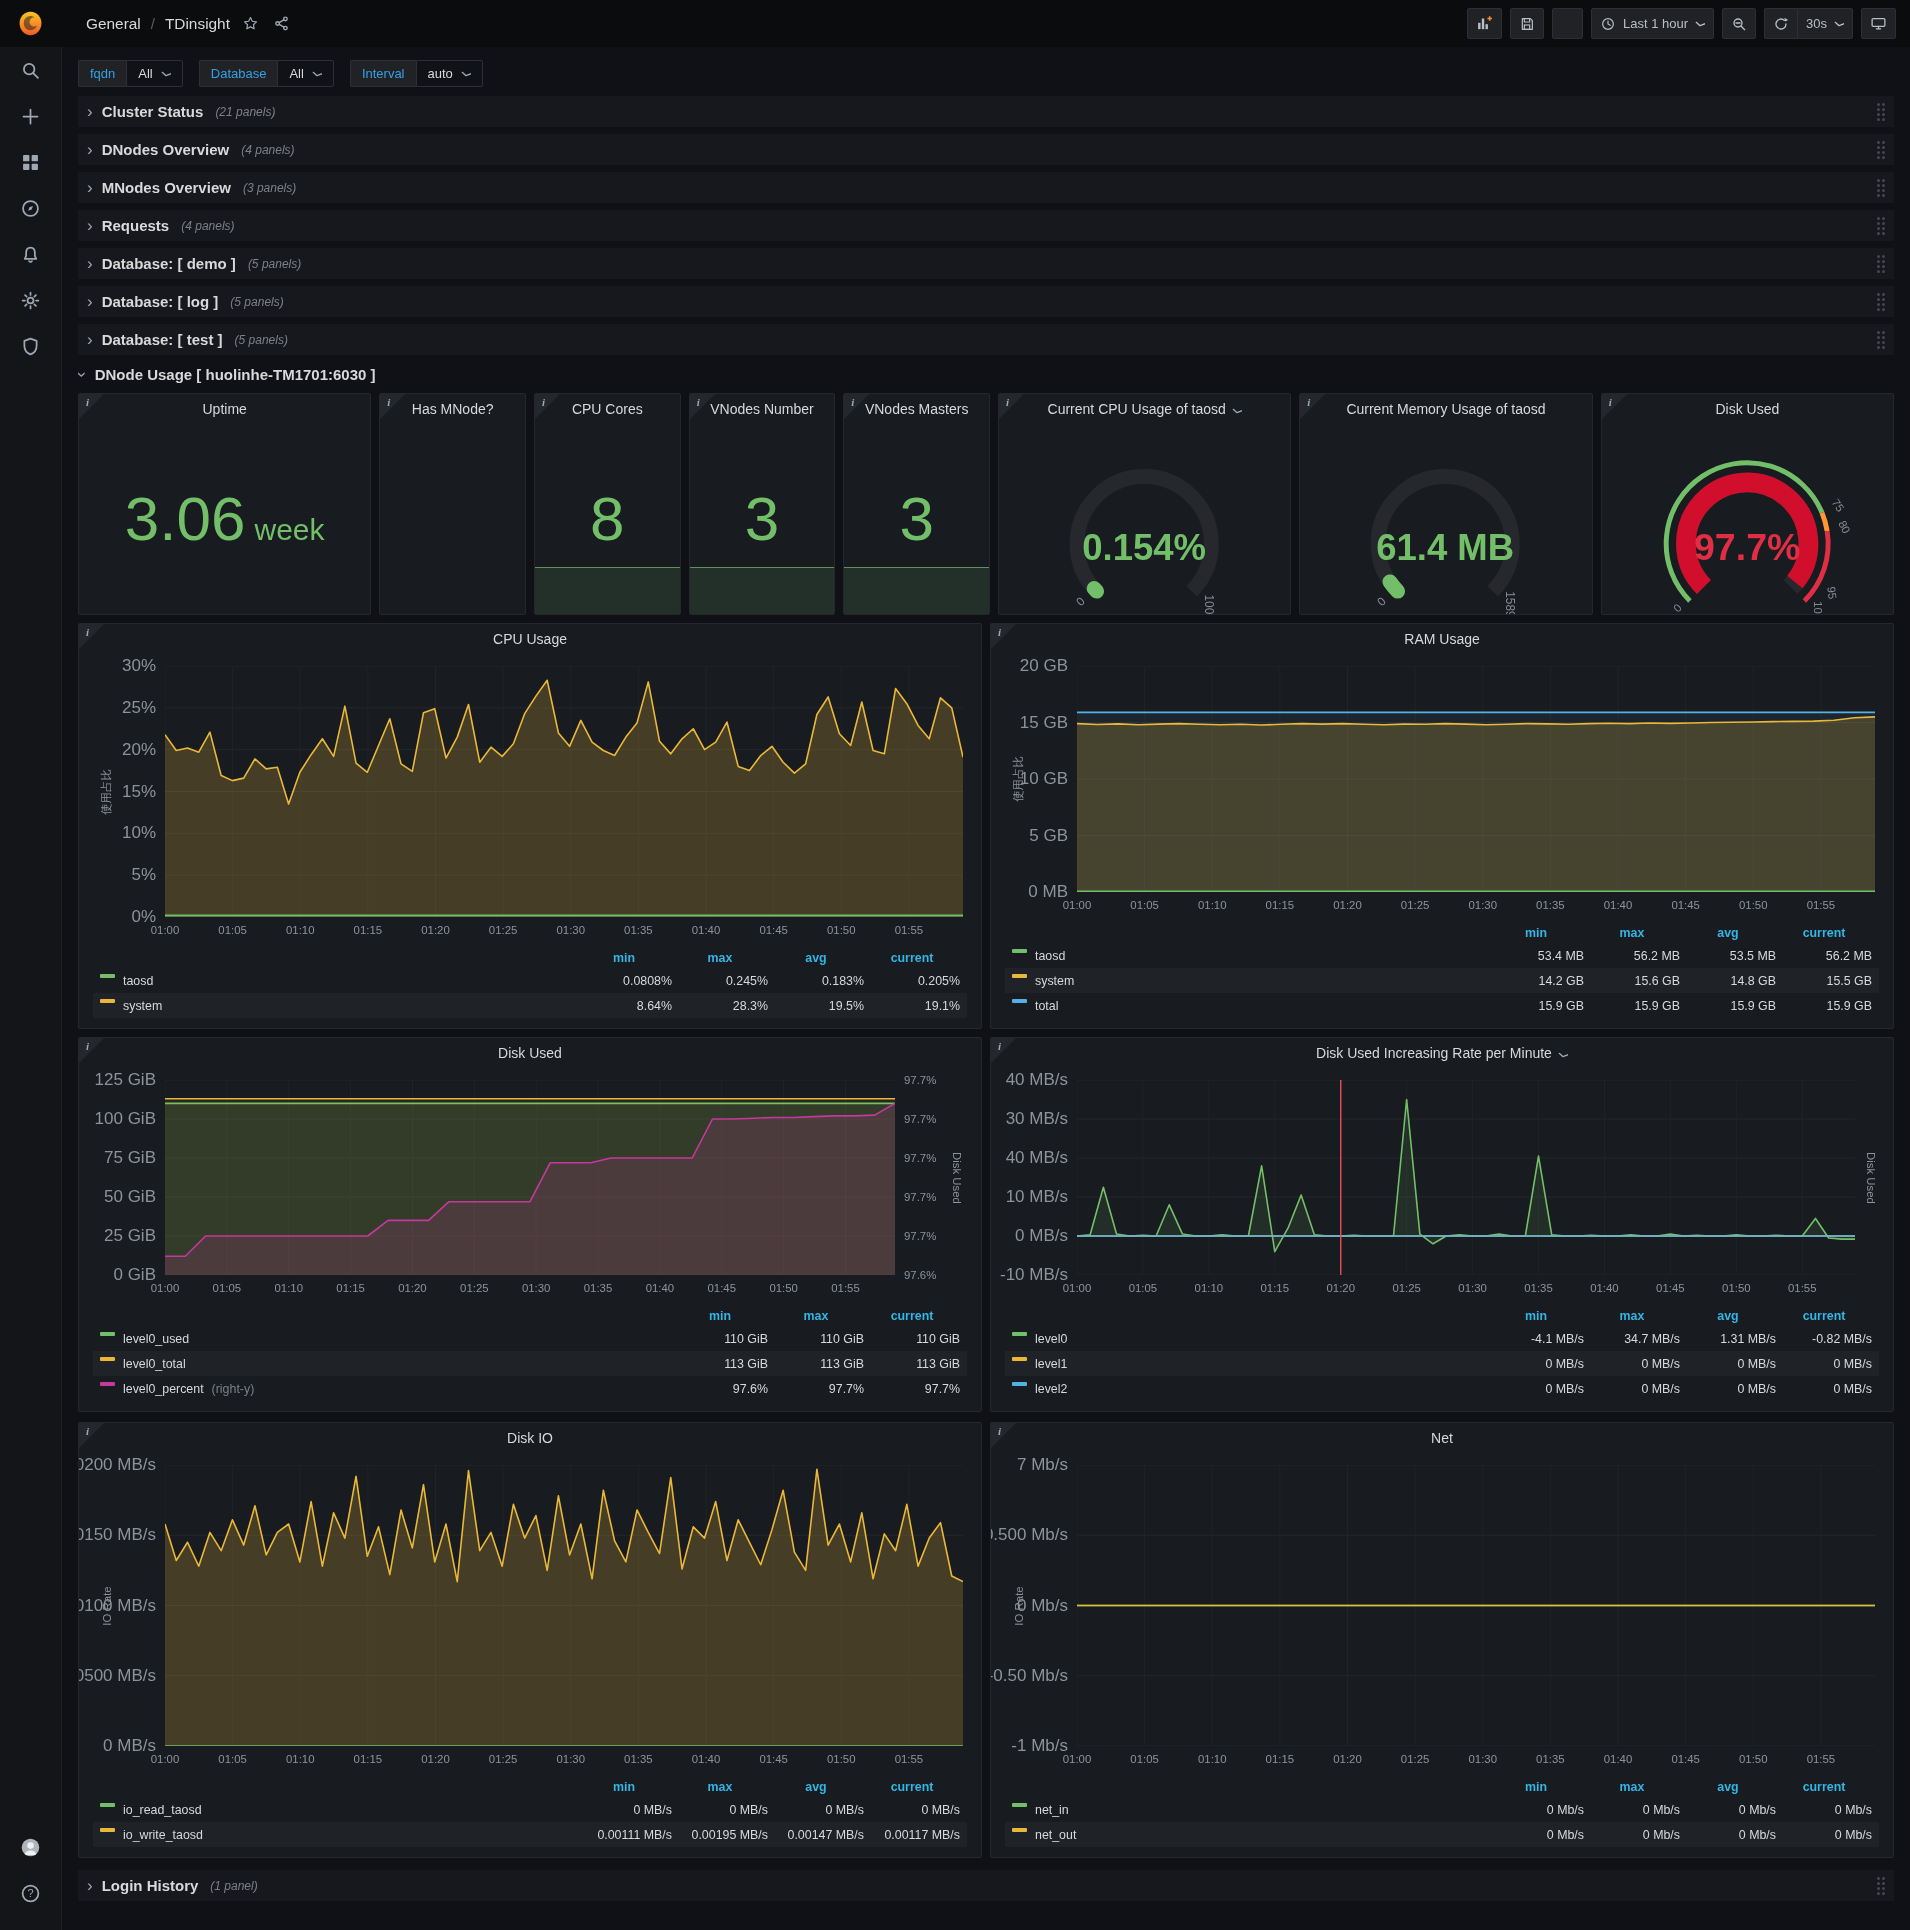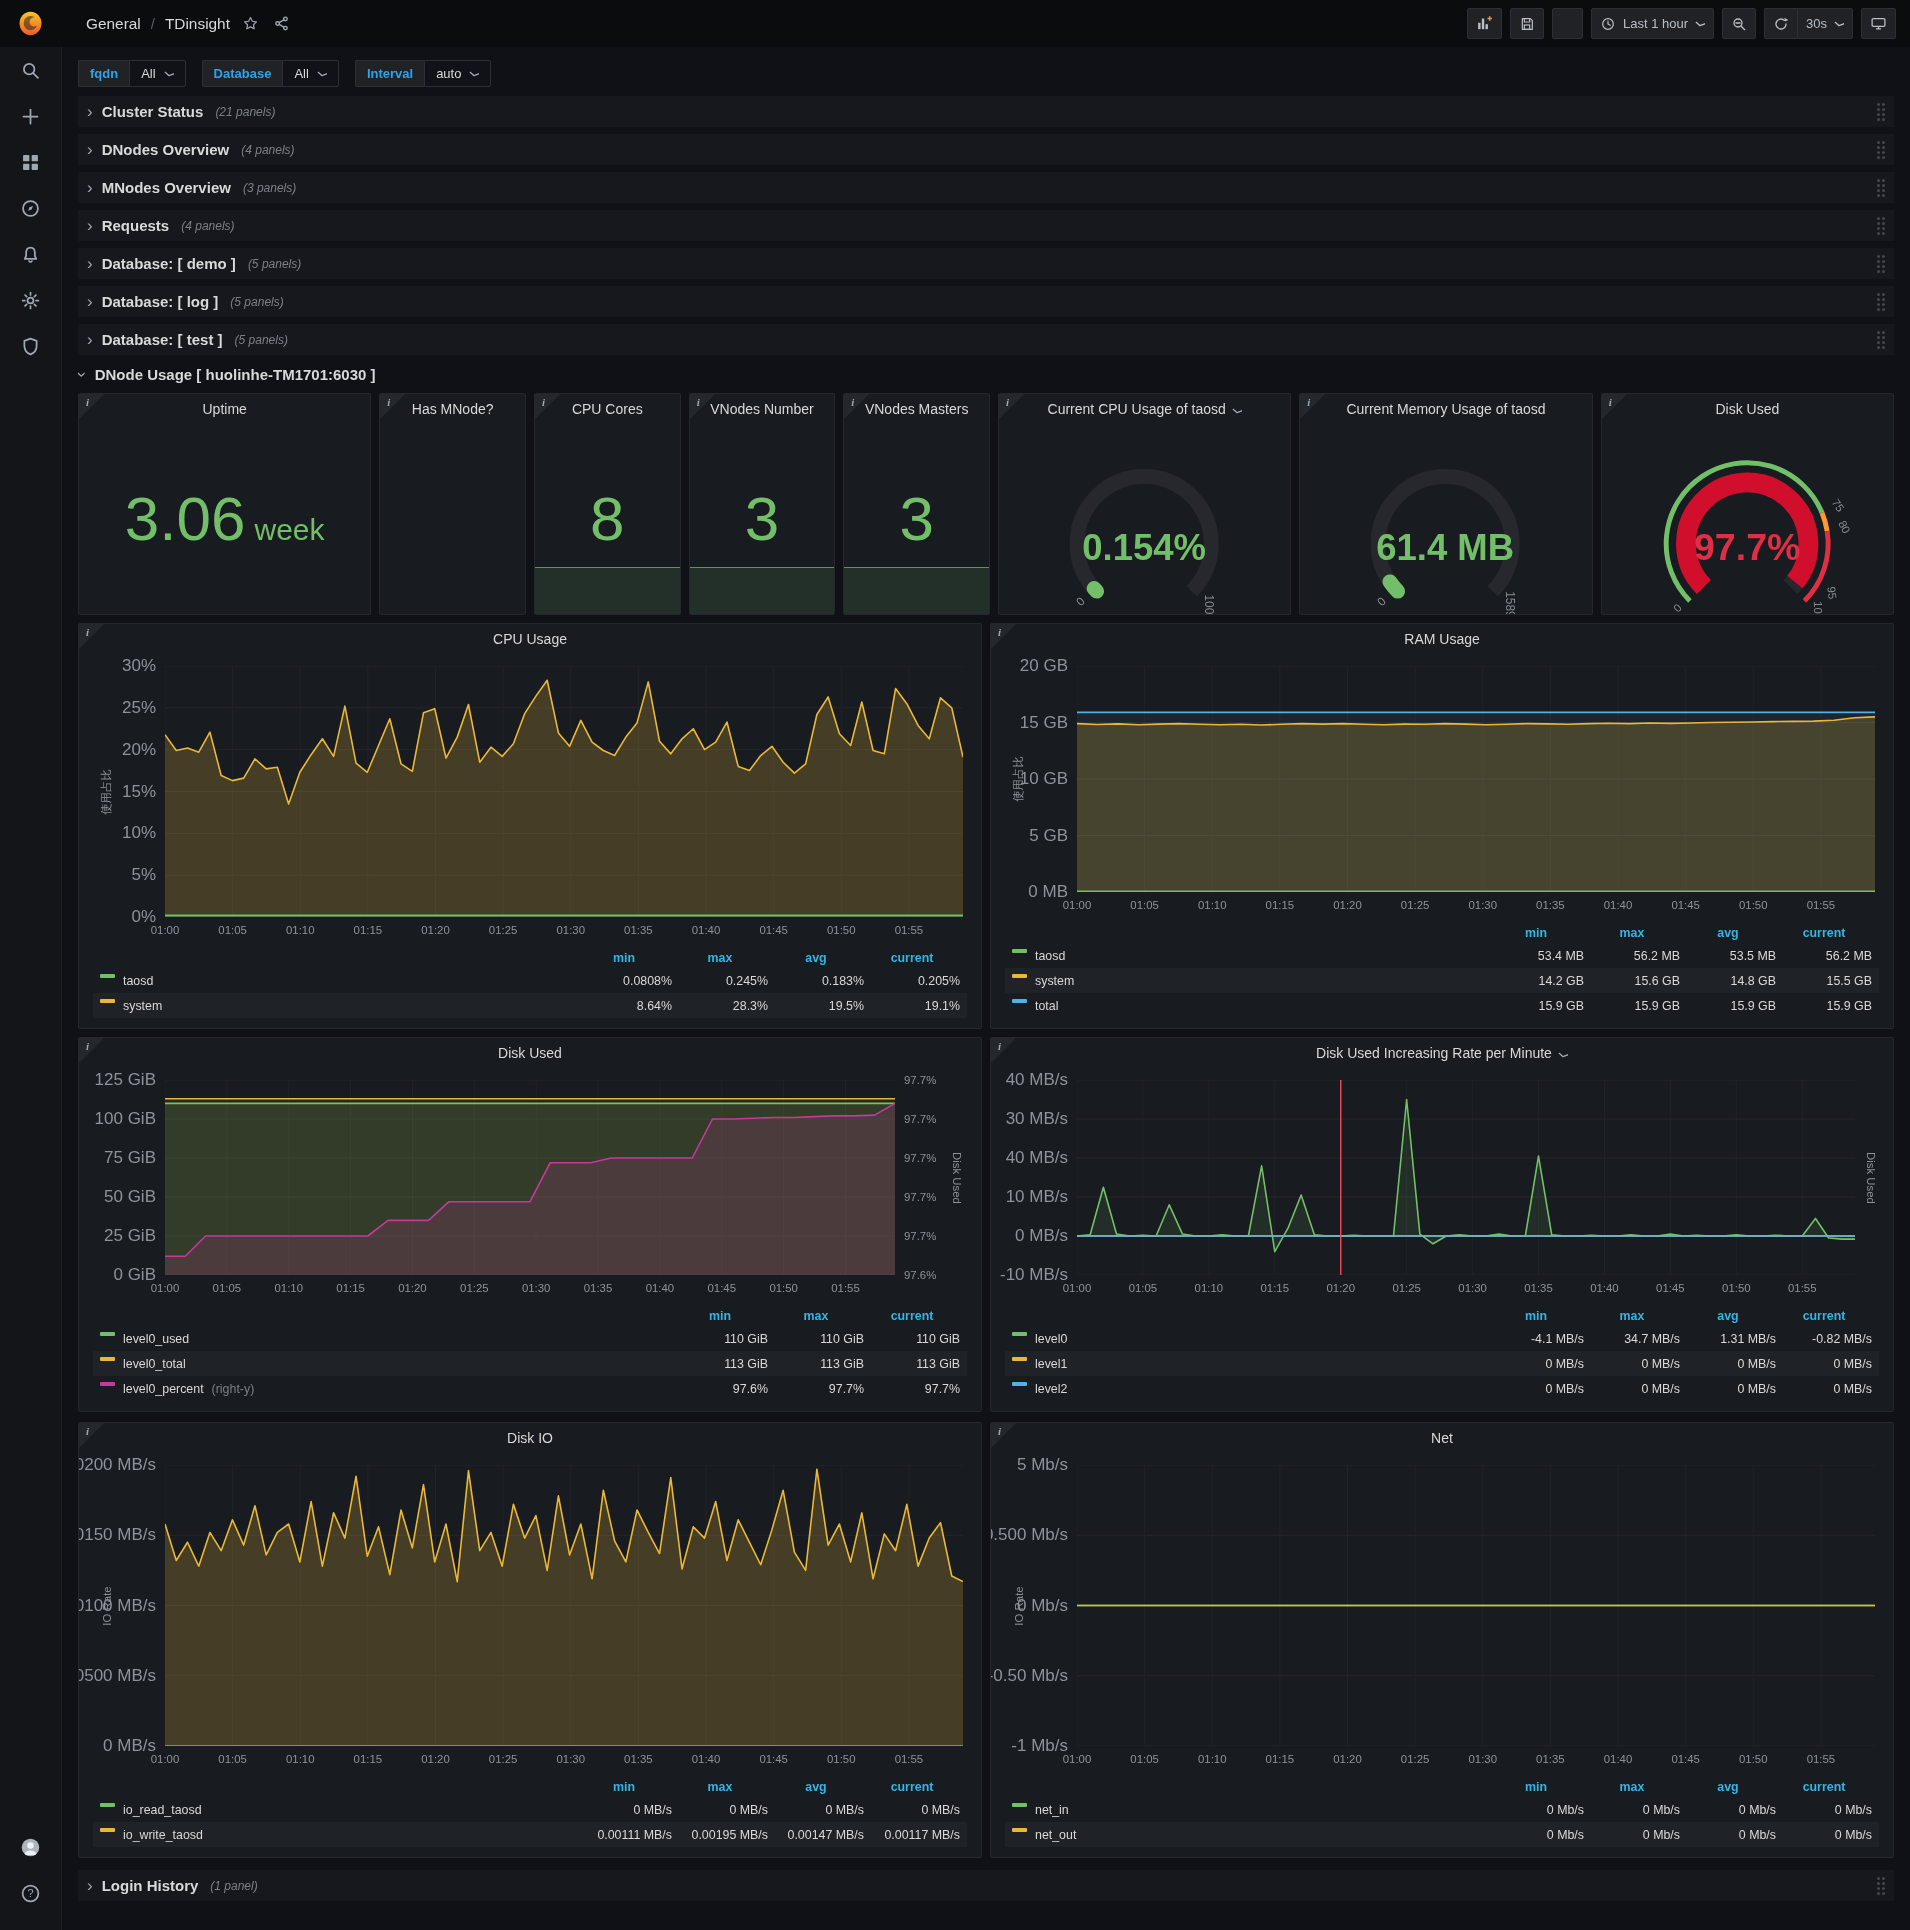--- a/index.html
+++ b/index.html
@@ -29,21 +29,21 @@
   .nav-icon-btn{background:none;border:none;color:#9fa7b3;display:flex;align-items:center;cursor:pointer;padding:2px}
   .nav-right{margin-left:auto;display:flex;gap:8px;align-items:center}
   .nav-btn{height:31px;min-width:31px;background:var(--btn);border:1px solid var(--btnbrd);border-radius:2px;display:flex;align-items:center;justify-content:center;color:#b9bfc6;padding:0 8px;gap:7px;font-size:13px;cursor:pointer}
   .nav-btn svg{flex-shrink:0}
   .nav-group{display:flex}
   .nav-group .nav-btn:first-child{border-radius:2px 0 0 2px;border-right:none}
   .nav-group .nav-btn:last-child{border-radius:0 2px 2px 0}
   
   .submenu{display:flex;padding:13px 16px 9px;gap:16px;align-items:center;flex-shrink:0}
   .var{display:flex;font-size:13px;cursor:pointer}
-  .var-label{background:#202226;border:1px solid var(--btnbrd);border-right:none;border-radius:2px 0 0 2px;color:#33a2e5;font-weight:700;padding:5px 11px}
+  .var-label{background:#202226;border:1px solid var(--btnbrd);border-right:none;border-radius:2px 0 0 2px;color:#33a2e5;font-weight:400;padding:5px 11px}
   .var-value{background:#111217;border:1px solid var(--btnbrd);border-radius:0 2px 2px 0;color:var(--text);padding:5px 11px;display:flex;align-items:center;gap:8px}
   .var-value svg,.title-caret svg{color:#9fa7b3}
   
   .content{flex:1;padding:0 16px;overflow:hidden}
   .dash-row{height:31px;background:#17181d;display:flex;align-items:center;padding:0 9px;margin-bottom:7px;cursor:pointer}
   .row-chev{color:#9fa7b3;margin-right:9px;font-size:17px;line-height:1;display:inline-block}
   .row-chev.open{transform:rotate(90deg)}
   .row-title{font-weight:700;font-size:15px;color:var(--text)}
   .row-count{font-style:italic;color:var(--faint);font-size:12px;margin-left:12px}
   .row-grip{margin-left:auto;display:grid;grid-template-columns:repeat(2,3px);grid-auto-rows:3px;gap:2px;cursor:grab}
@@ -1050,21 +1050,21 @@
                   <line x1="423.728813559322" y1="0" x2="423.728813559322" y2="300" stroke="#212327" stroke-width="1" vector-effect="non-scaling-stroke"></line>
                   <line x1="508.47457627118644" y1="0" x2="508.47457627118644" y2="300" stroke="#212327" stroke-width="1" vector-effect="non-scaling-stroke"></line>
                   <line x1="593.2203389830509" y1="0" x2="593.2203389830509" y2="300" stroke="#212327" stroke-width="1" vector-effect="non-scaling-stroke"></line>
                   <line x1="677.9661016949152" y1="0" x2="677.9661016949152" y2="300" stroke="#212327" stroke-width="1" vector-effect="non-scaling-stroke"></line>
                   <line x1="762.7118644067797" y1="0" x2="762.7118644067797" y2="300" stroke="#212327" stroke-width="1" vector-effect="non-scaling-stroke"></line>
                   <line x1="847.457627118644" y1="0" x2="847.457627118644" y2="300" stroke="#212327" stroke-width="1" vector-effect="non-scaling-stroke"></line>
                   <line x1="932.2033898305084" y1="0" x2="932.2033898305084" y2="300" stroke="#212327" stroke-width="1" vector-effect="non-scaling-stroke"></line>
                   <path d="M0.0 150.0 L1000.0 150.0" stroke="#73bf69" stroke-width="1.6" fill="none" vector-effect="non-scaling-stroke" stroke-linejoin="round"></path>
                   <path d="M0.0 150.0 L1000.0 150.0" stroke="#eab839" stroke-width="1.6" fill="none" vector-effect="non-scaling-stroke" stroke-linejoin="round"></path>
                 </svg>
-                <span class="ylab" style="top: 0%;">5 Mb/s</span>
+                <span class="ylab" style="top: 0%;">7 Mb/s</span>
                 <span class="ylab" style="top: 25%;">0.500 Mb/s</span>
                 <span class="ylab" style="top: 50%;">0 Mb/s</span>
                 <span class="ylab" style="top: 75%;">-0.50 Mb/s</span>
                 <span class="ylab" style="top: 100%;">-1 Mb/s</span>
                 <span class="xlab" style="left: 0%;">01:00</span>
                 <span class="xlab" style="left: 8.47458%;">01:05</span>
                 <span class="xlab" style="left: 16.9492%;">01:10</span>
                 <span class="xlab" style="left: 25.4237%;">01:15</span>
                 <span class="xlab" style="left: 33.8983%;">01:20</span>
                 <span class="xlab" style="left: 42.3729%;">01:25</span>

